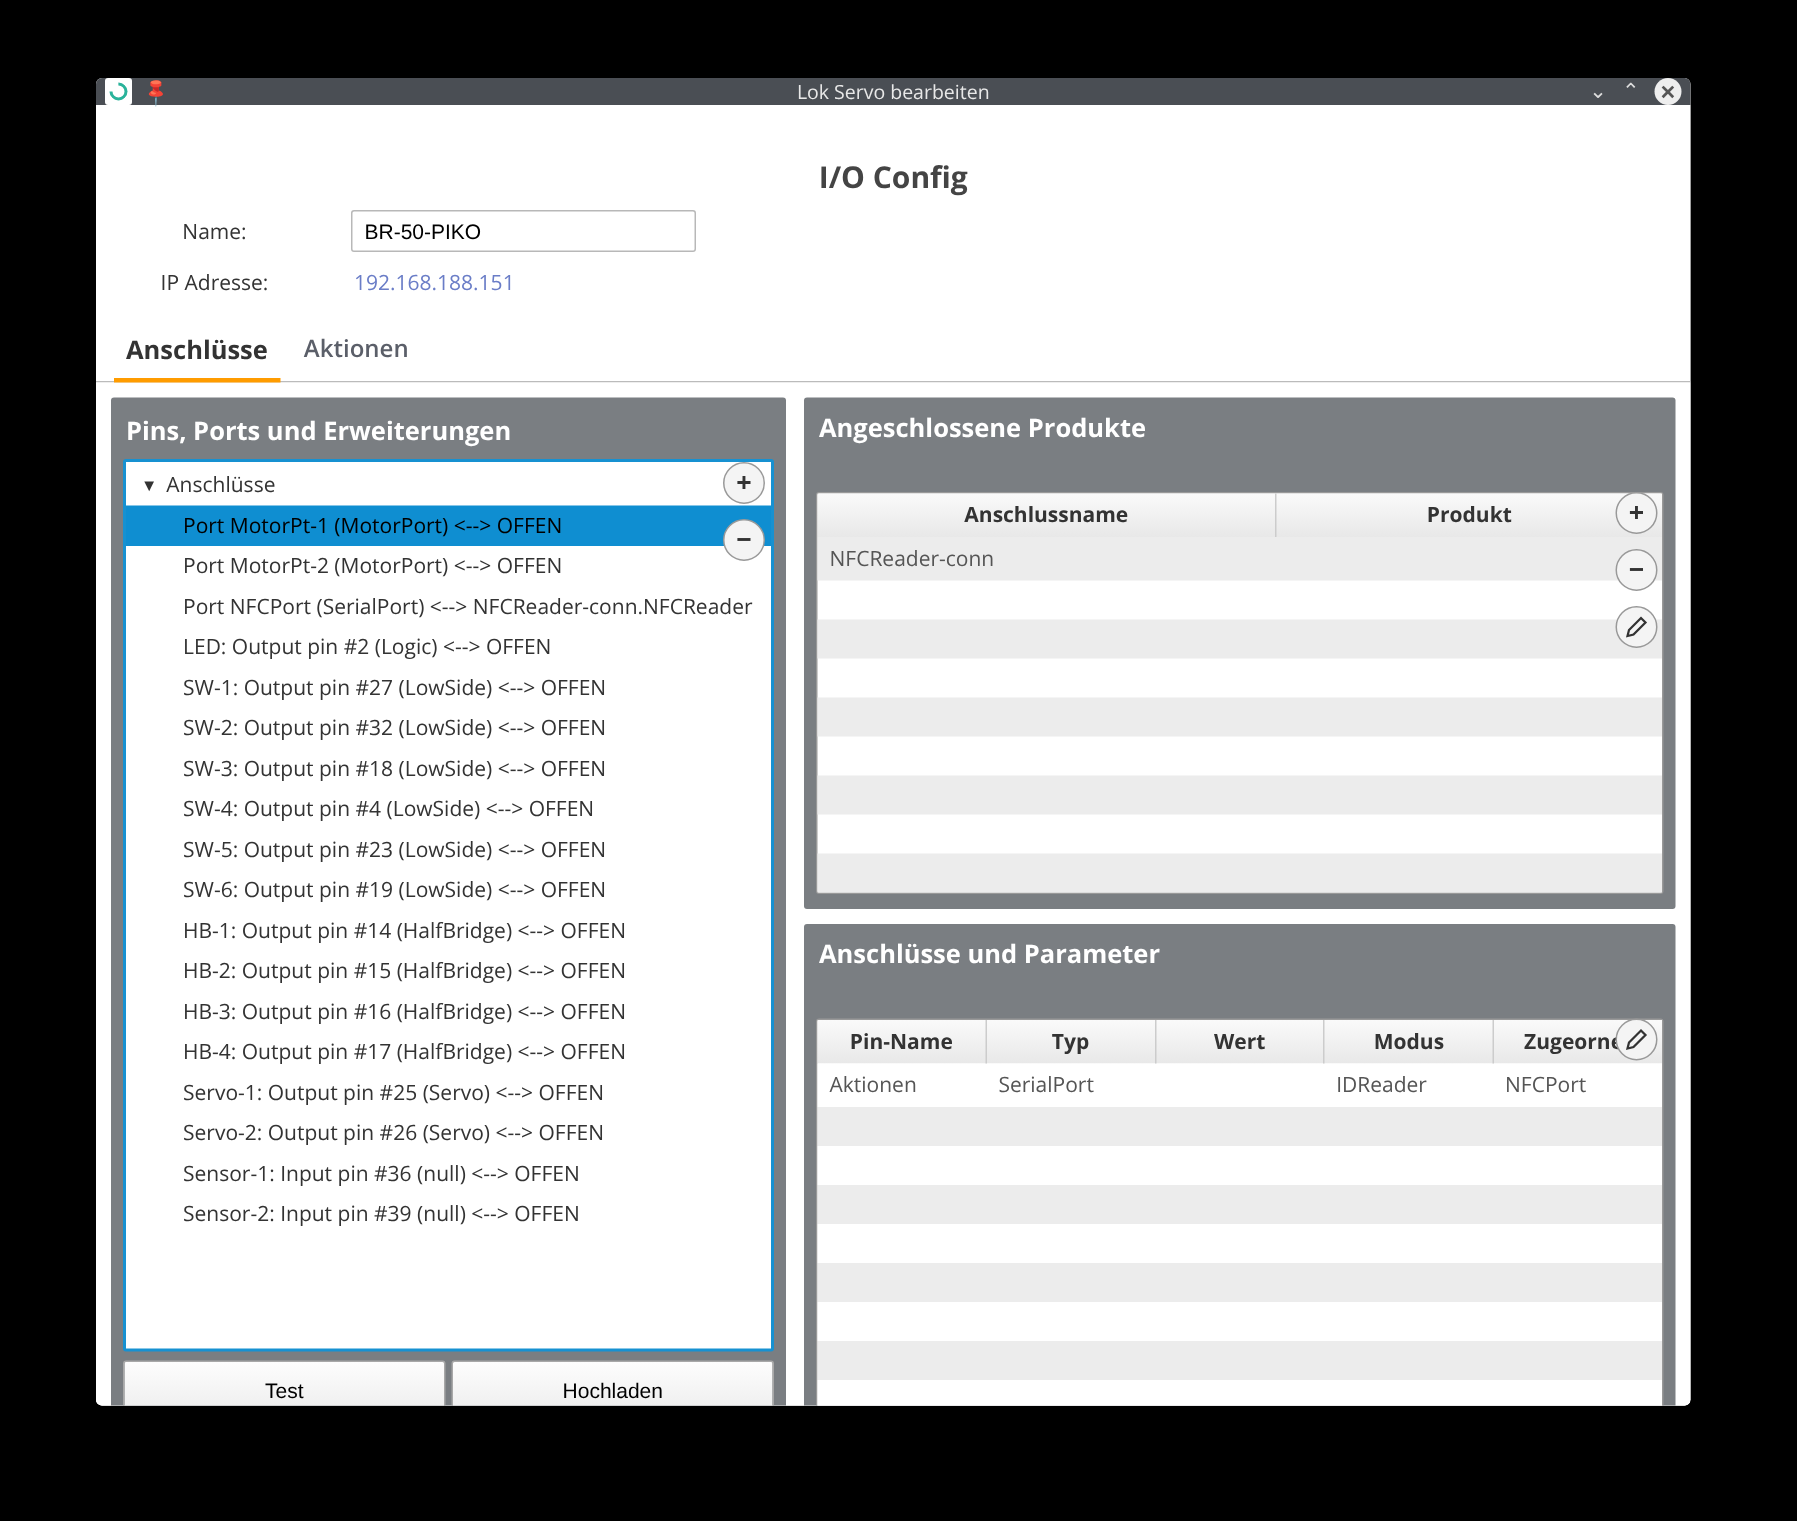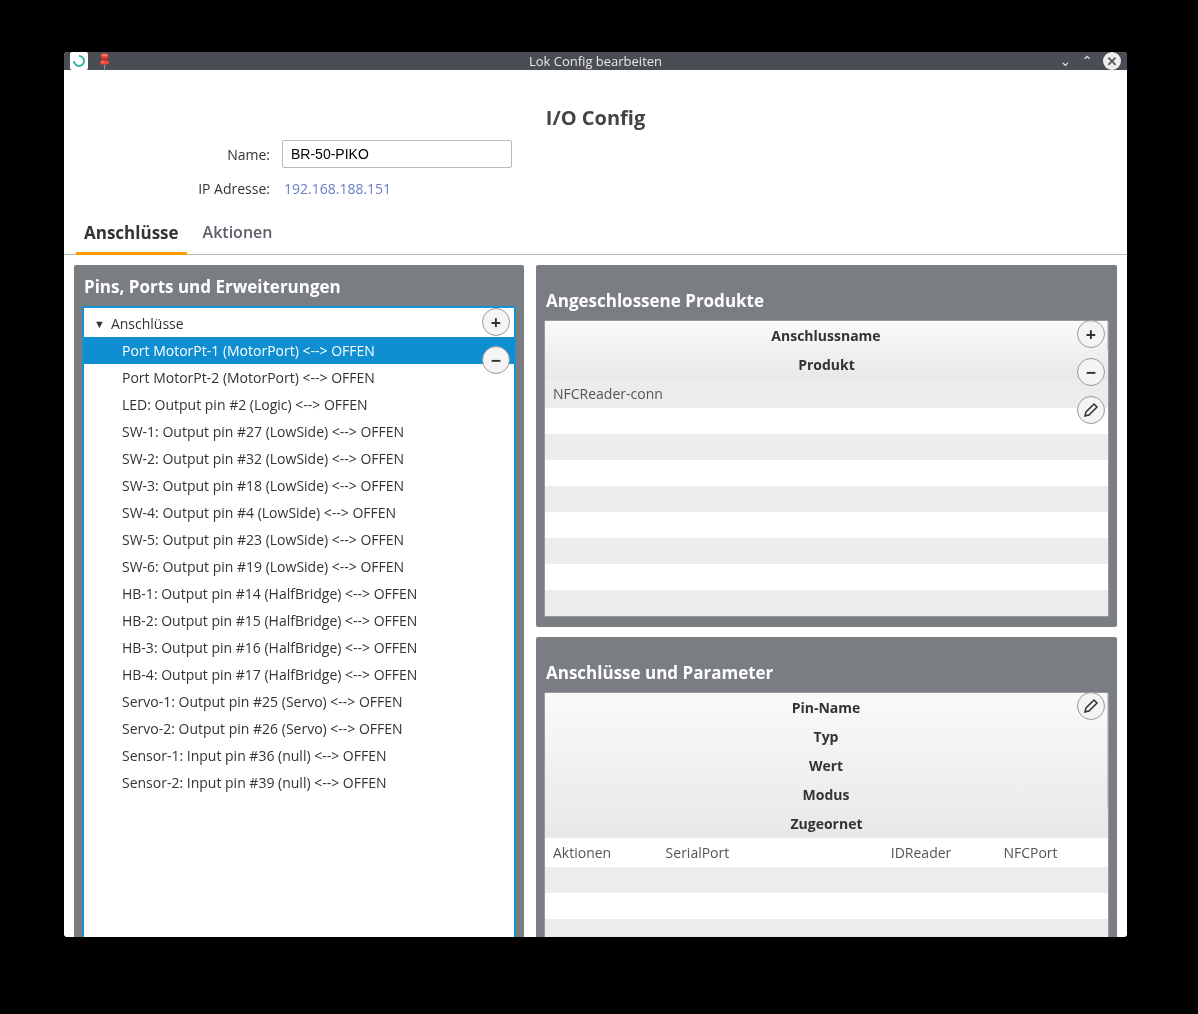--- a/index.html
+++ b/index.html
@@ -67,21 +67,21 @@
   .hdr-title {
     text-align: center; font-size: 20px; font-weight: 700; color: #444;
     padding: 6px 0 2px;
     margin-top: 28px;
   }
   .form-rows { padding: 4px 0 8px; }
   .frow {
     display: flex; align-items: center; height: 34px;
   }
   .frow label {
-    width: 170px; text-align: right; padding-right: 12px; color: #333; margin-left: 48px;
+    width: 170px; text-align: center; padding-right: 12px; color: #333;
   }
   .frow input[type=text] {
     width: 230px; height: 28px; padding: 0 8px;
     border: 1px solid #b8b8b8; border-radius: 2px;
     font-size: 14px;
   }
   .frow .ip { color: #6a7dc7; padding-left: 2px; text-align: center; }
   .tabs {
     display: flex; gap: 24px; padding: 0 20px; border-bottom: 1px solid #bbb;
   }
@@ -95,39 +95,39 @@
     background:#ff9c00;
   }
   .panels {
     flex:1; padding: 10px; display:flex; gap:12px; background:#fff;
   }
   .panel {
     background:#7a7e82; border-radius:2px; padding:6px 8px 10px; display:flex; flex-direction:column;
   }
   .panel-left { width: 450px; }
   .panel-right { flex:1; display:flex; flex-direction:column; gap:10px; background:transparent; padding:0;}
-  .panel-right .subpanel { background:#7a7e82; border-radius:2px; padding:20px 8px 10px; display:flex; flex-direction:column; }
+  .panel-right .subpanel { background:#7a7e82; border-radius:2px; padding:4px 8px 10px; display:flex; flex-direction:column;gap:24px; }
   .subpanel.top { flex: 0 0 322px; }
   .subpanel.bottom { flex: 1; }
   .panel-title {
     color:#fff; font-weight:700; font-size:17px; padding: 4px 2px 8px;
   }
   .tree {
     background:#fff; border:2px solid #1791d1; border-radius:2px;
     flex:1; overflow-y:auto; padding: 2px 0;
     min-height: 540px;
   }
   .tree .root {
     display:flex; align-items:center; padding: 4px 10px; font-size:14px;
   }
   .tree .root .caret { margin-right:6px; font-size:11px;}
   .tree .item {
     padding: 4px 10px 4px 38px; font-size:14px; white-space:nowrap;
   }
-  .tree .item.sel { background:#0f8ed1; color:#ffffff; }
+  .tree .item.sel { background:#0f8ed1; color:#000000; }
   .side-btns {
     position:absolute; right:-2px; top:0; display:flex; flex-direction:column; gap:10px;
     transform: translateX(100%); padding-left: 4px;
   }
   .panel-left .side-btns { right: 6px; transform:none; top: 2px;}
   .circle-btn {
     width:28px; height:28px; background:#f4f4f4; border:1px solid #999; border-radius:50%;
     display:flex; align-items:center; justify-content:center; font-size:18px; font-weight:700;
     color:#333; cursor:pointer; line-height:1;
   }
@@ -135,21 +135,21 @@
   .btn-row { display:flex; gap:4px; margin-top:6px; }
   .flat-btn {
     flex:1; height:40px; background:linear-gradient(#fdfdfd,#ececec);
     border:1px solid #a8a8a8; border-radius:2px; font-size:14px; cursor:pointer;
   }
   .table-wrap { position:relative; flex:1; }
   .grid {
     background:#fff; width:100%; border:1px solid #999; border-radius:2px;
     min-height: 258px;
   }
-  .grid .ghead { display:flex; background:linear-gradient(#fafafa,#e8e8e8);flex-direction:column; }
+  .grid .ghead { display:flex; background:linear-gradient(#fafafa,#e8e8e8); }
   .grid .gh {
     flex:1; padding:5px 8px; font-weight:700; color:#333; border-right:1px solid #ccc;
     text-align:center; font-size:14px;
   }
   .grid .gh:last-child{border-right:none;}
   .grid .gbody .grow { display:flex; }
   .grid .gbody .grow:nth-child(odd){ background:#ececec; }
   .grid .gbody .gc { flex:1; padding:5px 8px; font-size:14px; color:#555; min-height:26px;}
   .prod-grid .gh:first-child { flex:1.2; }
   .param-grid .gh, .param-grid .gc { flex:1; }
@@ -162,21 +162,21 @@
   .footer .flat-btn { flex:0 0 auto; padding:0 12px; }
   .pencil { width:15px;height:15px; }
 </style>
 </head>
 <body>
 
 <div class="window">
   <div class="titlebar">
     <div class="app-icon"></div>
     <span class="pin">📌</span>
-    <span class="wtitle">Lok Config bearbeiten</span>
+    <span class="wtitle">Lok Servo bearbeiten</span>
     <div class="winbtns">
       <span class="chev">⌄</span>
       <span class="chev">⌃</span>
       <span class="close">✕</span>
     </div>
   </div>
 
   <div class="content">
     <div class="hdr-title">I/O Config</div>
 
@@ -201,20 +201,21 @@
       <div class="panel panel-left">
         <div class="panel-title">Pins, Ports und Erweiterungen</div>
         <div style="position:relative; flex:1; display:flex;">
           <div class="tree">
             <div class="root">
               <span class="caret">▼</span>
               <span>Anschlüsse</span>
             </div>
             <div class="item sel">Port MotorPt-1 (MotorPort) &lt;--&gt; OFFEN</div>
             <div class="item">Port MotorPt-2 (MotorPort) &lt;--&gt; OFFEN</div>
+            <div class="item">Port NFCPort (SerialPort) &lt;--&gt; NFCReader-conn.NFCReader</div>
             <div class="item">LED: Output pin #2 (Logic) &lt;--&gt; OFFEN</div>
             <div class="item">SW-1: Output pin #27 (LowSide) &lt;--&gt; OFFEN</div>
             <div class="item">SW-2: Output pin #32 (LowSide) &lt;--&gt; OFFEN</div>
             <div class="item">SW-3: Output pin #18 (LowSide) &lt;--&gt; OFFEN</div>
             <div class="item">SW-4: Output pin #4 (LowSide) &lt;--&gt; OFFEN</div>
             <div class="item">SW-5: Output pin #23 (LowSide) &lt;--&gt; OFFEN</div>
             <div class="item">SW-6: Output pin #19 (LowSide) &lt;--&gt; OFFEN</div>
             <div class="item">HB-1: Output pin #14 (HalfBridge) &lt;--&gt; OFFEN</div>
             <div class="item">HB-2: Output pin #15 (HalfBridge) &lt;--&gt; OFFEN</div>
             <div class="item">HB-3: Output pin #16 (HalfBridge) &lt;--&gt; OFFEN</div>

